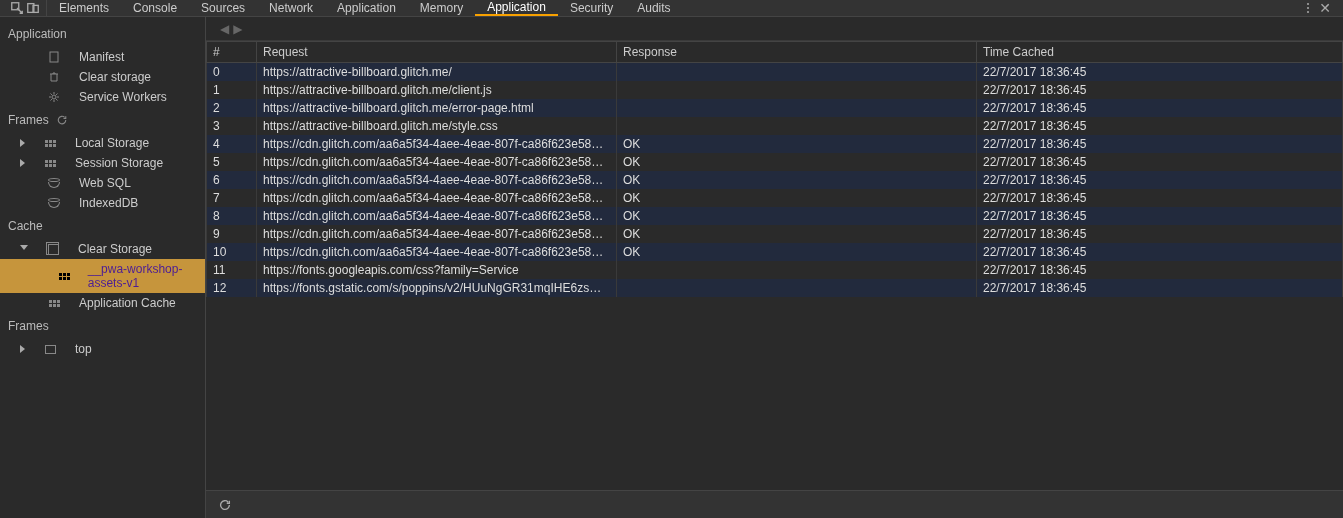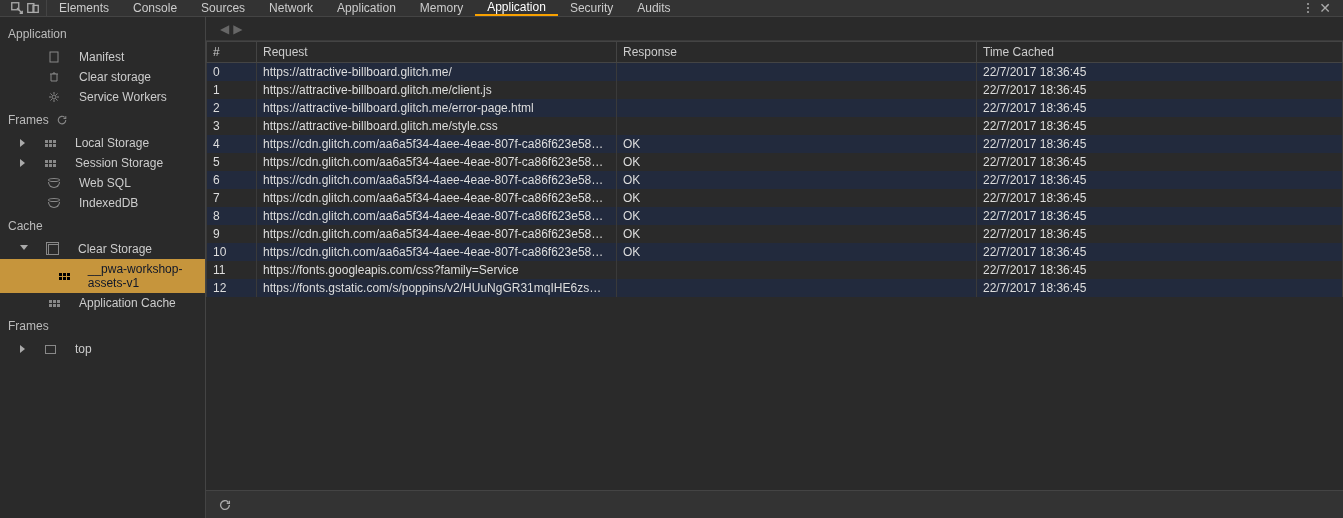--- a/index.html
+++ b/index.html
@@ -61,21 +61,21 @@
   padding: 3px 8px 3px 20px;
   display: flex;
   align-items: center;
   gap: 18px;
   color: #ccc;
   cursor: default;
 }
 .tree-item.nested { padding-left: 34px; }
 .tree-item.selected {
   background: #c6953c;
-  color: #0f172a;
+  color: #4c1d95;
 }
 .tri {
   display: inline-block;
   width: 0; height: 0;
   border-top: 4px solid transparent;
   border-bottom: 4px solid transparent;
   border-left: 5px solid #aaa;
 }
 .tri.open {
   width:0; height:0;

